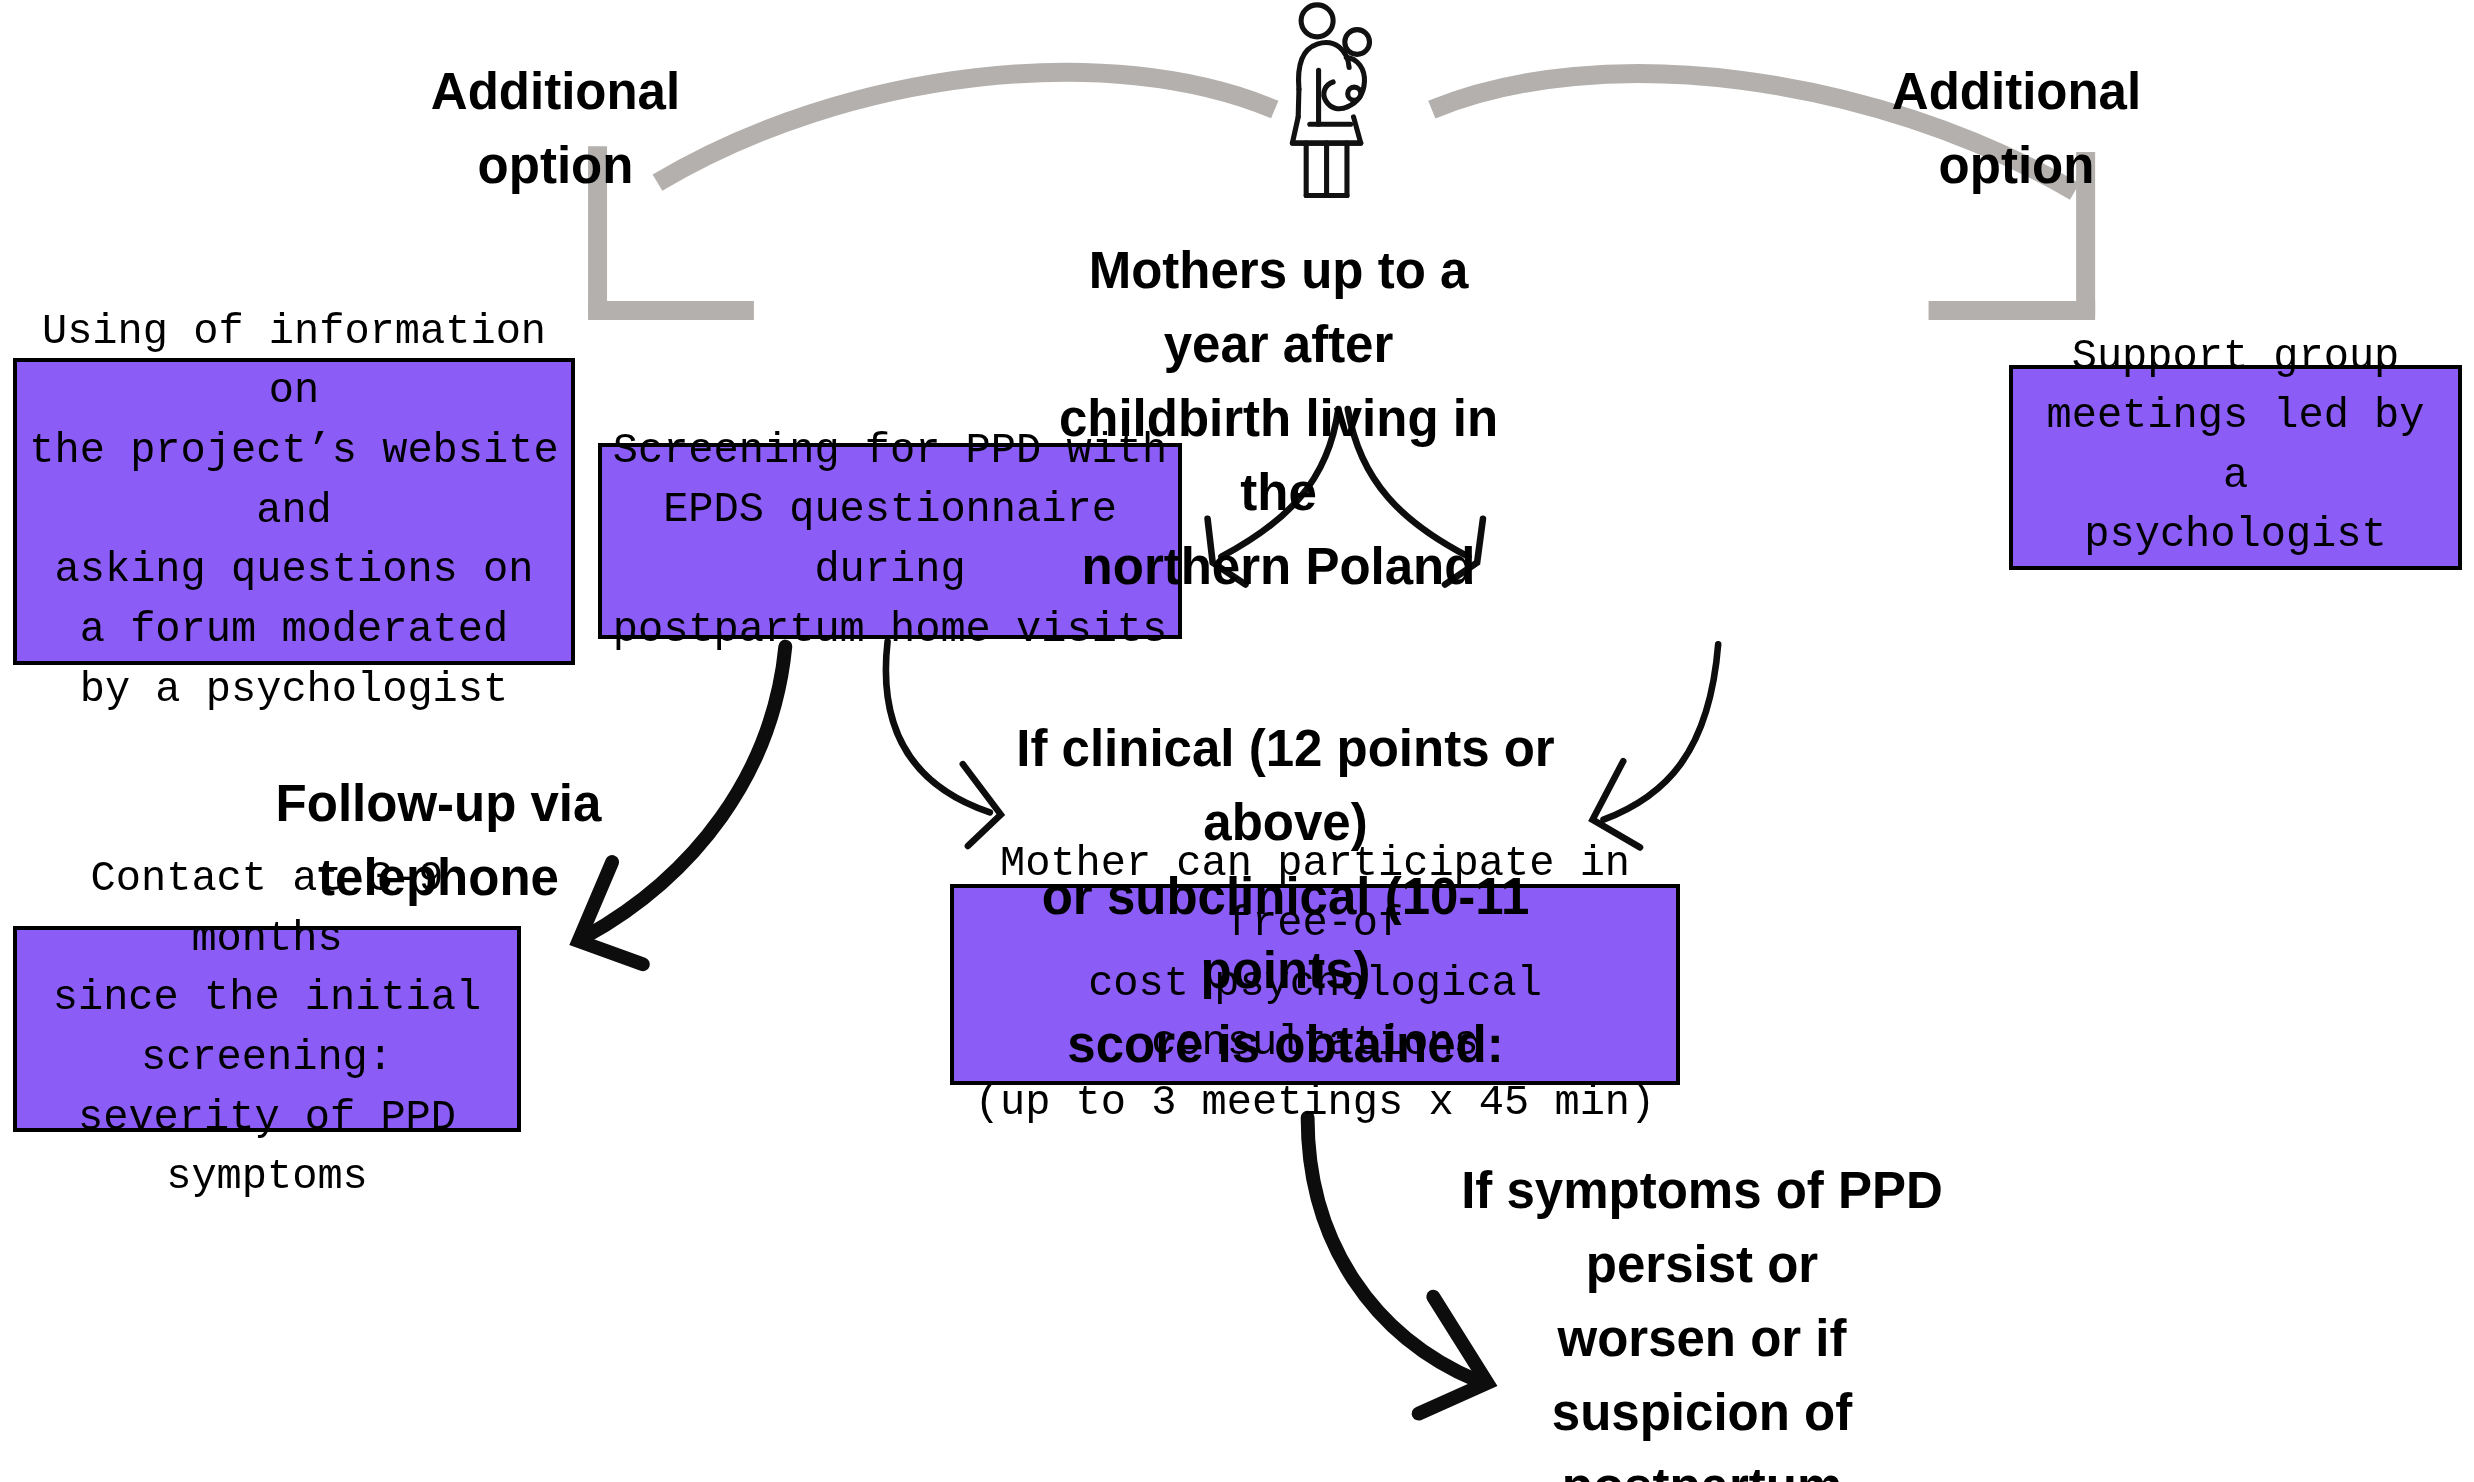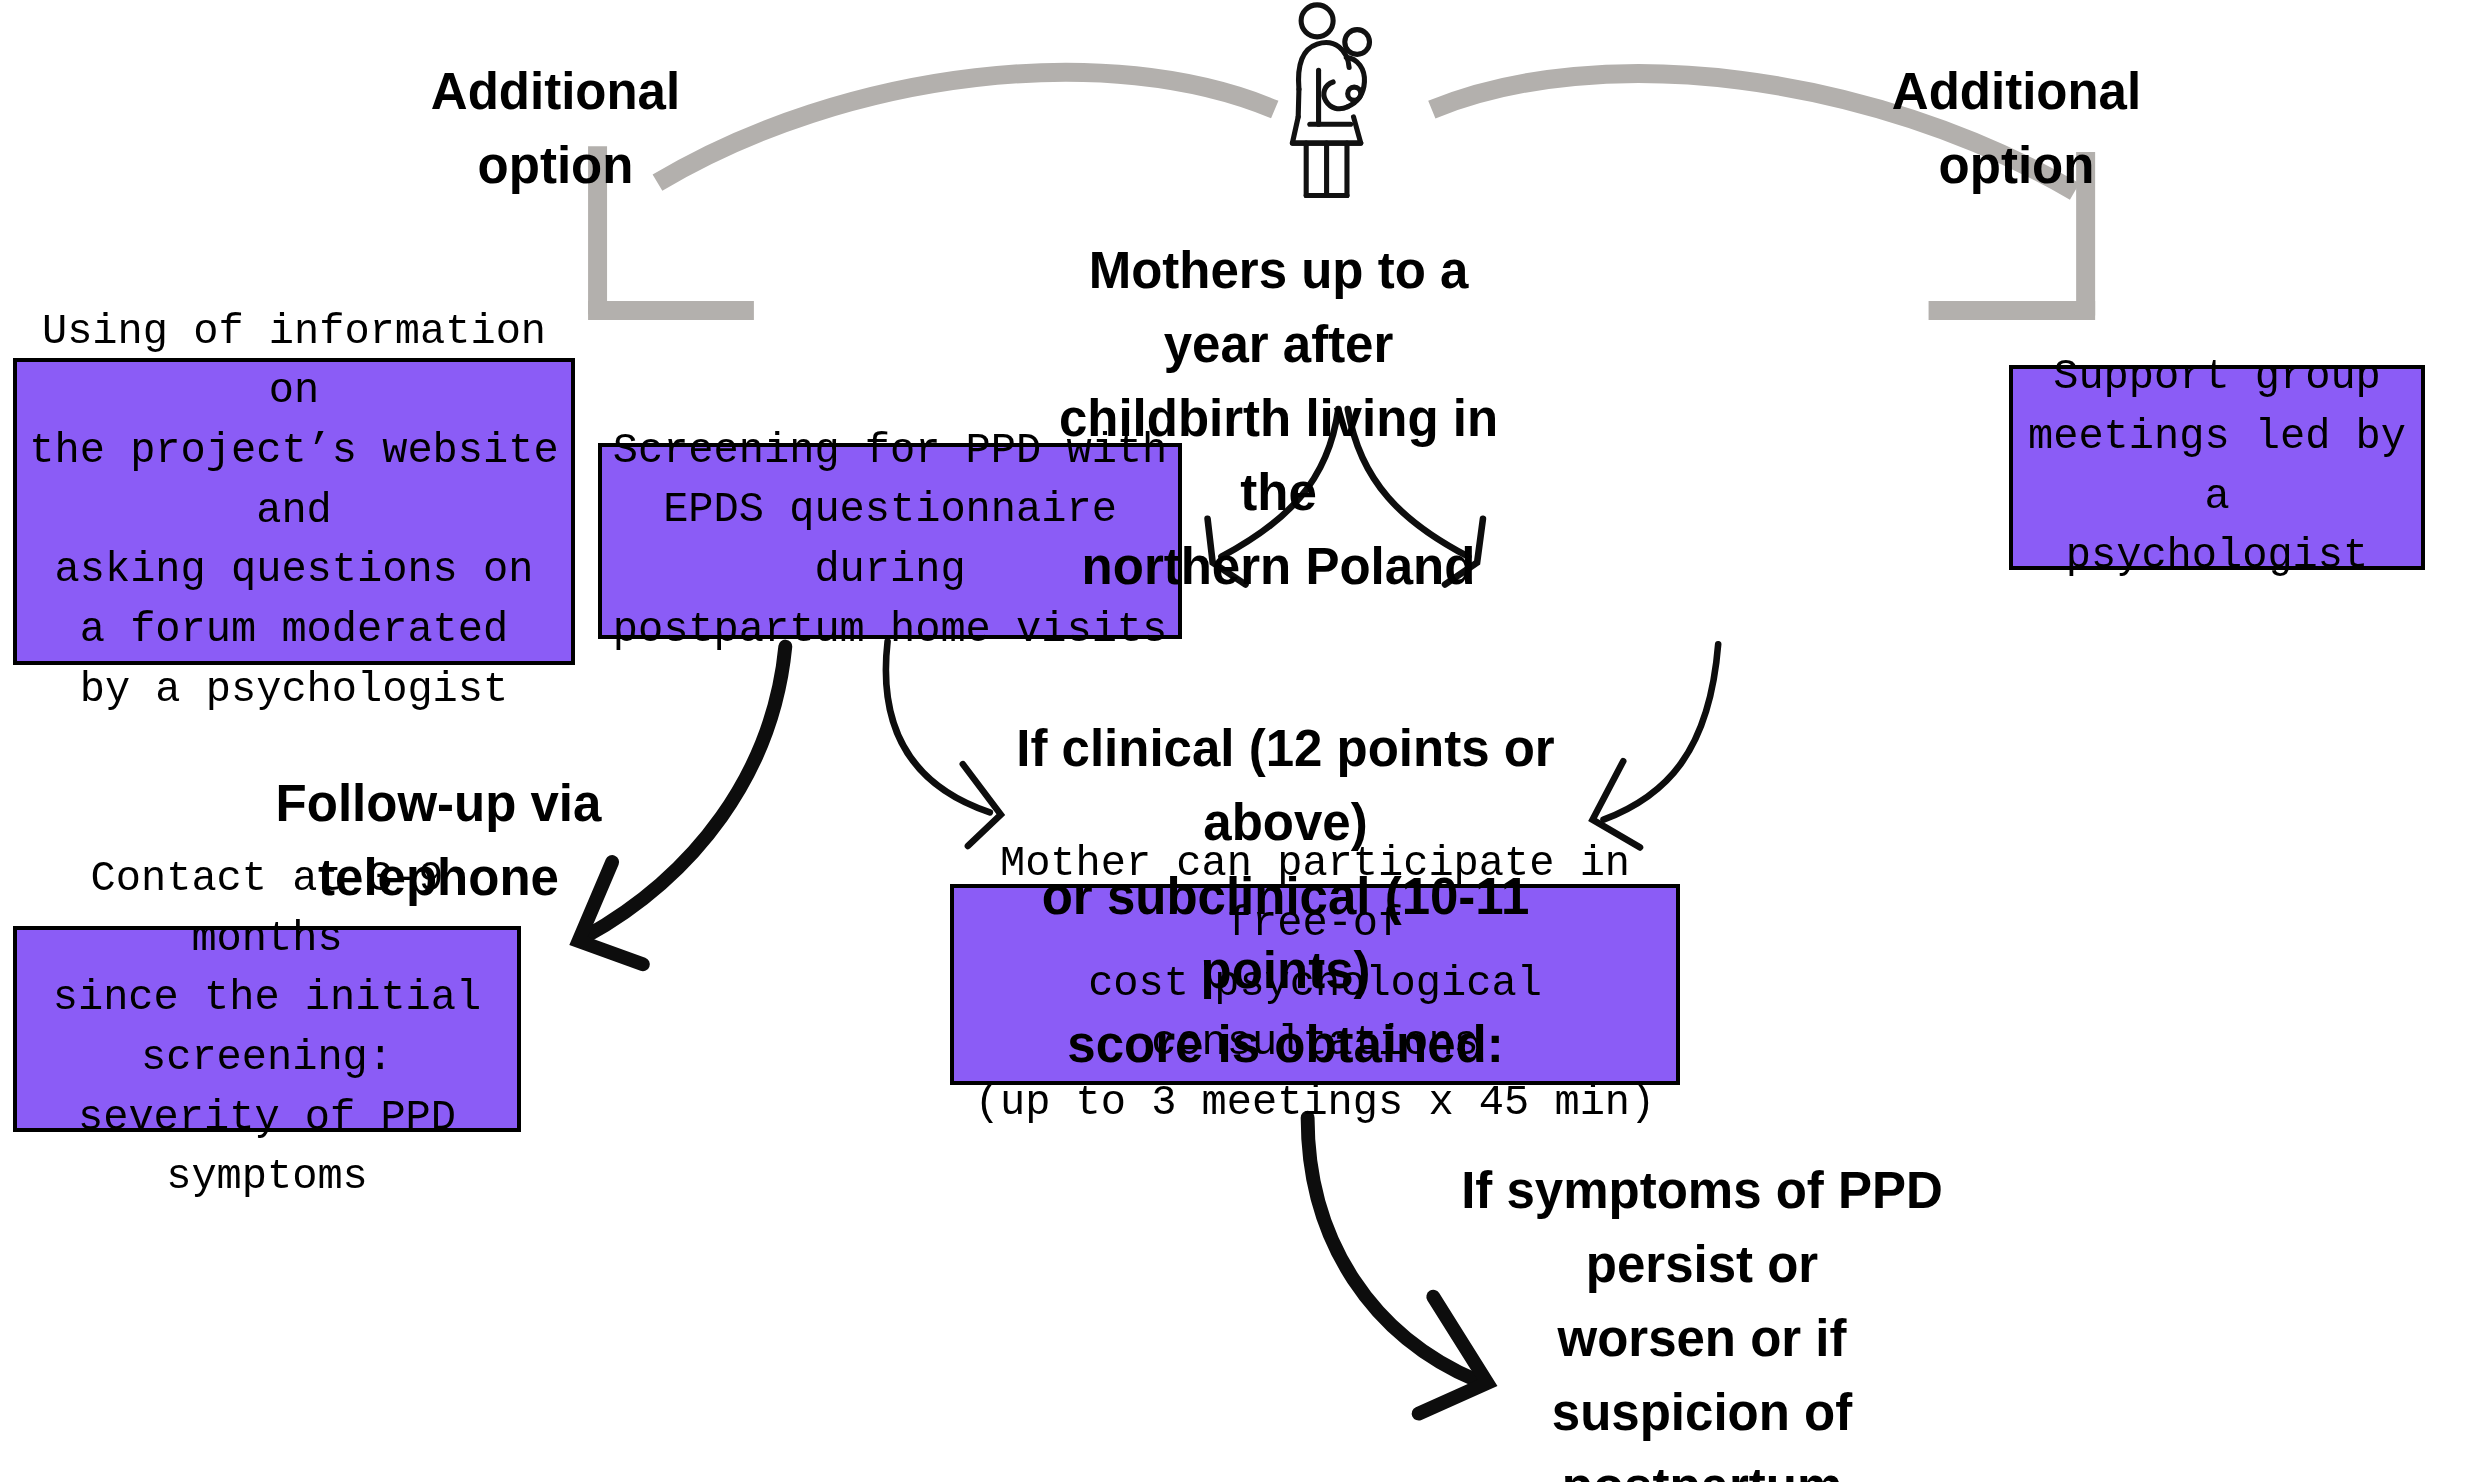--- a/index.html
+++ b/index.html
@@ -123,21 +123,21 @@
 by a psychologist</span>
   </div>
 
   <div class="node" style="left:598px;top:443px;width:584px;height:196px;">
     <span class="inner">Screening for PPD with
 EPDS questionnaire during
 postpartum home visits</span>
   </div>
 
 
-  <div class="node" style="left:2009px;top:365px;width:416px;height:205px;">
+  <div class="node" style="left:2009px;top:365px;width:453px;height:205px;align-items:flex-end;">
     <span class="inner">Support group
 meetings led by a
 psychologist</span>
   </div>
 
   <div class="node" style="left:13px;top:926px;width:508px;height:206px;">
     <span class="inner">Contact at 3-9 months
 since the initial screening:
 severity of PPD symptoms</span>
   </div>

